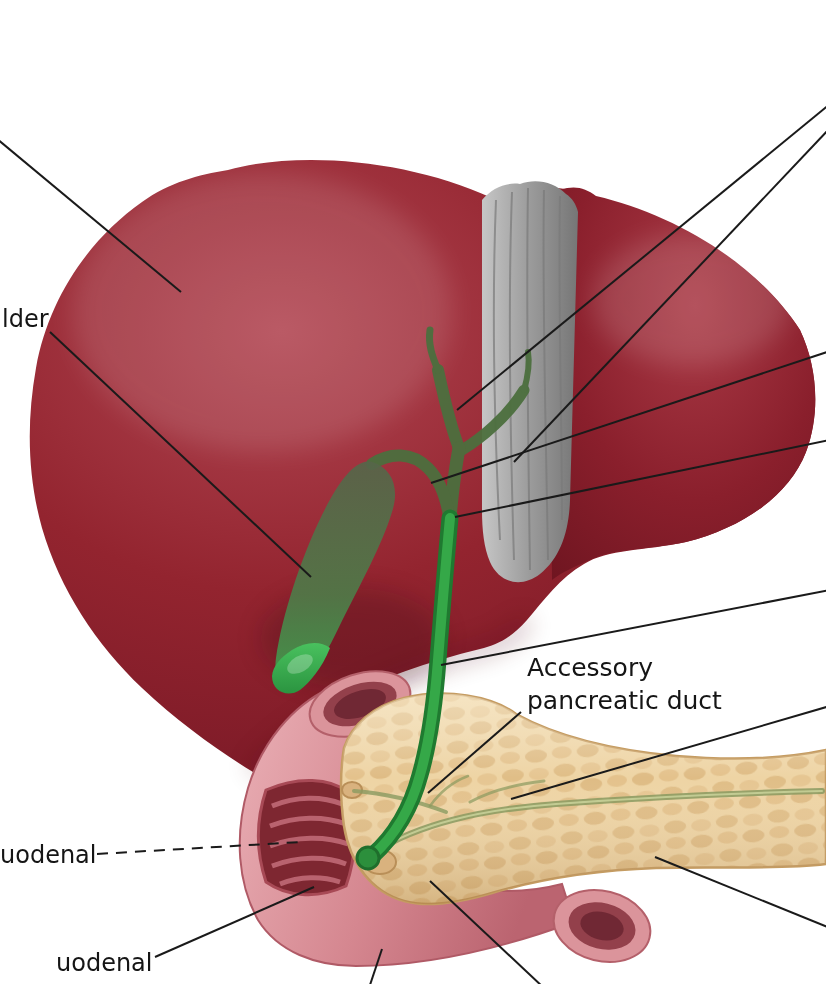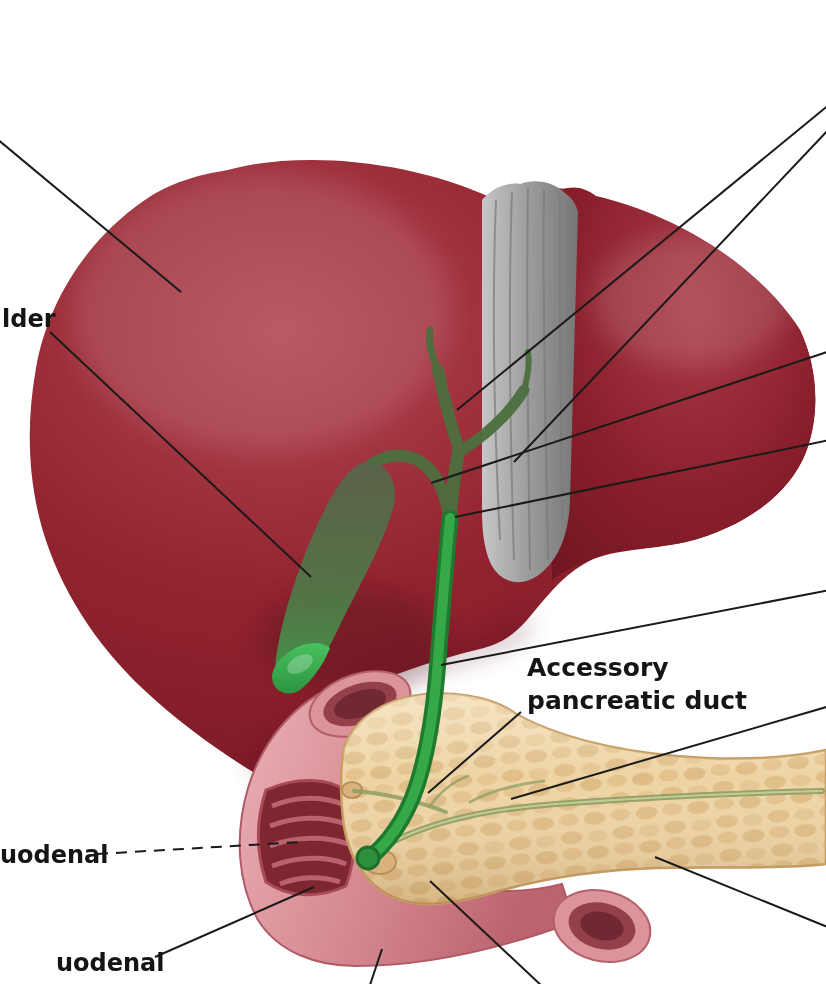--- a/index.html
+++ b/index.html
@@ -1,20 +1,19 @@
 <!DOCTYPE html>
 <html style="--background: #ffffff; --liver-dark: #6e1622; --liver-mid: #8e2130; --liver-light: #b24753; --ligament-gray: #9b9b9b; --gallbladder-olive: #5c7547; --bile-duct-green: #35a848; --duodenum-pink: #db949b; --duodenum-lumen: #702834; --pancreas-tan: #eed4a4; --pancreas-lobule: #e0be87; --pancreatic-duct: #8a9a60; --leader-line: #1a1a1a;"><head>
 <meta charset="utf-8">
 <style>
   html,body{margin:0;padding:0;background:#ffffff;}
   .stage{
     position:relative;width:826px;height:984px;overflow:hidden;
     background:var(--background,#ffffff);
     font-family:"DejaVu Sans","Liberation Sans",sans-serif;
-    font-weight:bold;
   }
   .stage svg{display:block;width:826px;height:984px;}
   .lead{stroke:var(--leader-line,#1a1a1a);stroke-width:2;fill:none;}
   .lead.dashed{stroke-dasharray:11 8;}
   .lbl{
     fill:#151515;font-size:24px;
     font-family:"DejaVu Sans","Liberation Sans",sans-serif;
   }
   .lbl-big{font-size:25px;}
 </style>

